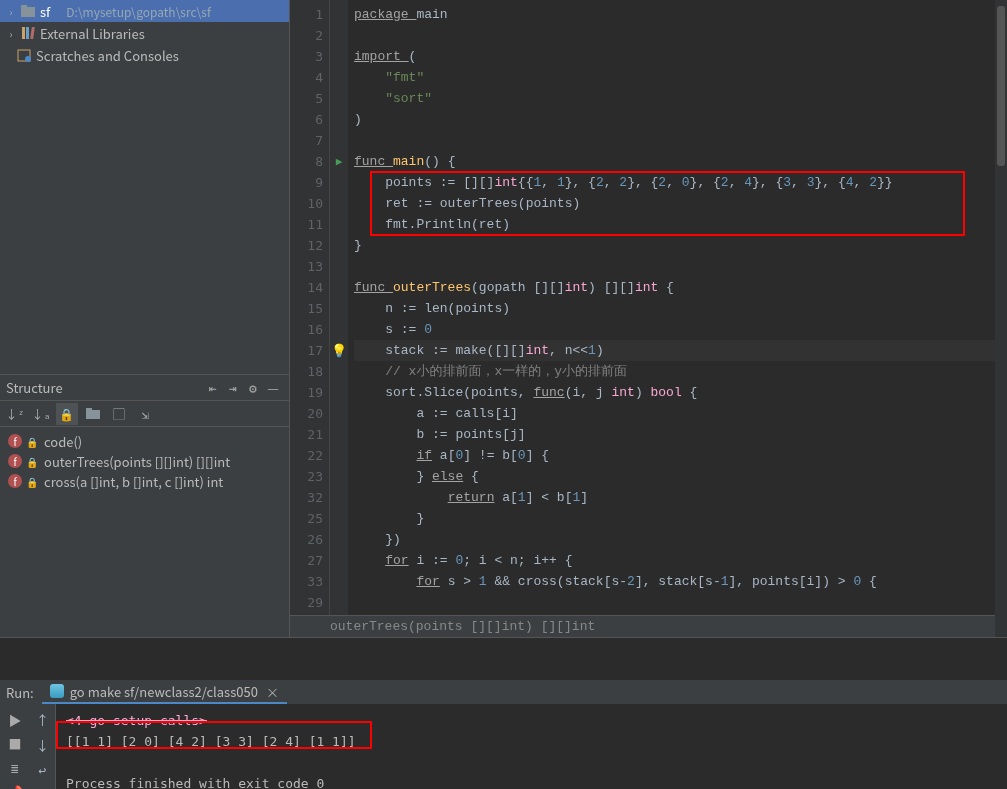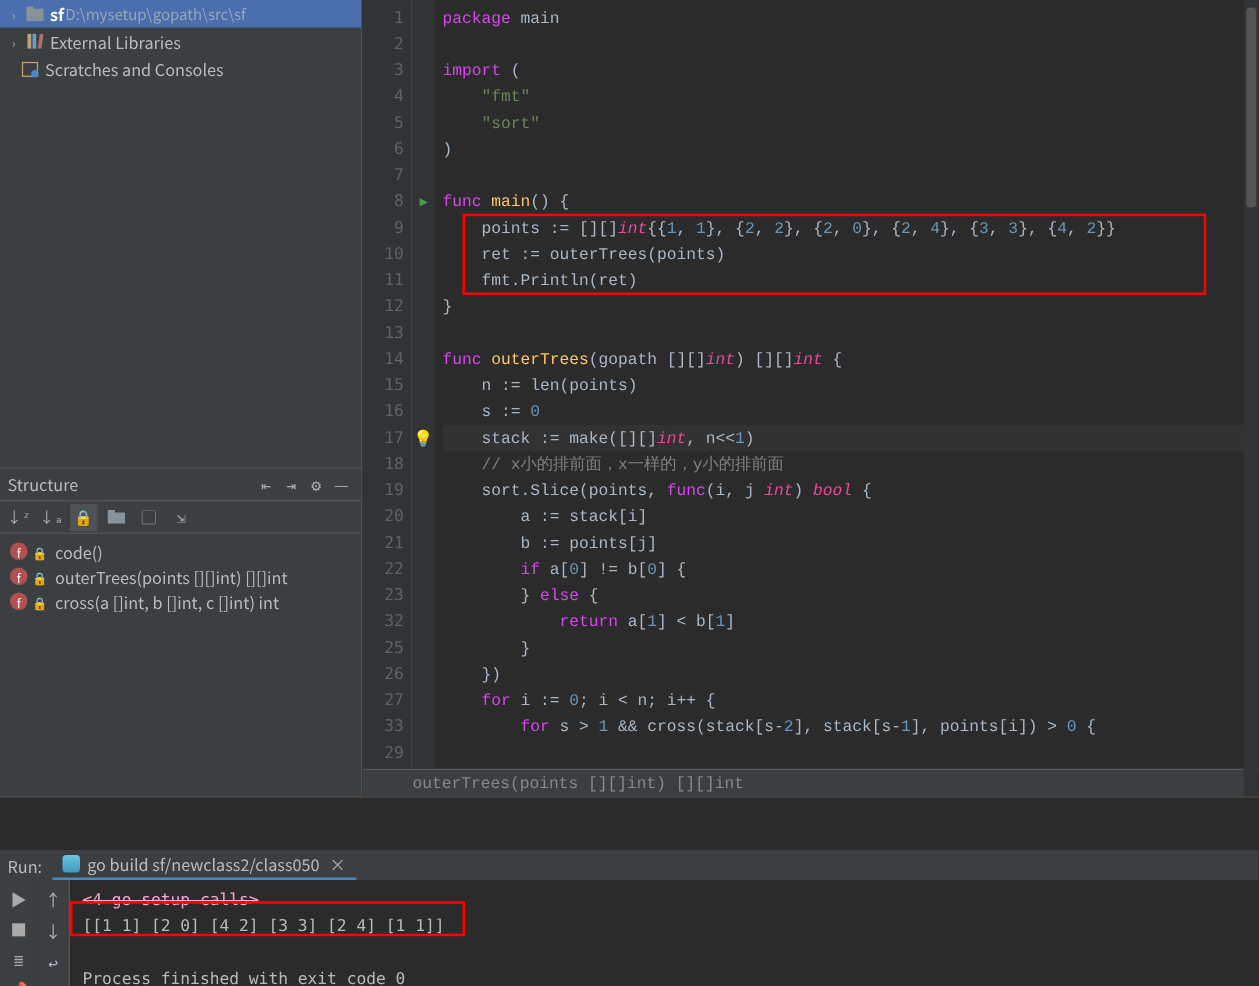--- a/index.html
+++ b/index.html
@@ -37,21 +37,21 @@
     padding-left: 6px;
     white-space: nowrap;
   }
   .tree-row.sel { background: #4b6eaf; color: #fff; }
   .tree-chevron {
     width: 10px; font-size: 10px; color: #aaa; margin-right: 4px;
     display: inline-flex; justify-content: center;
   }
   .tree-icon { width: 16px; display:inline-flex; justify-content:center; margin-right:4px;}
   .tree-label { font-size:13px; }
-  .tree-path { color:#97a7b3; margin-left:1px; font-size:12px;}
+  .tree-path { color:#97a7b3; margin-left:16px; font-size:12px;}
   
   .structure-panel { flex: 1; display:flex; flex-direction:column; }
   .structure-header {
     height: 26px;
     display:flex; align-items:center;
     padding: 0 6px; color:#bbb;
     border-bottom:1px solid #555;
     background:#3c3f41;
   }
   .structure-header .title { flex:1; font-size:13px; }
@@ -89,22 +89,22 @@
     user-select:none;
   }
   .gutter .ln { height:21px; }
   .marker-gutter {
     width:18px; background:#313335;
     padding-top:4px;
   }
   .marker-gutter div { height:21px; display:flex; align-items:center; justify-content:center;}
   .code-lines { flex:1; padding:4px 0 0 6px; font-size:13px; line-height:21px; position:relative;}
   .code-lines .cl { height:21px; white-space:pre; }
-  .kw { color:#d946ef; }
-  .ty { color:#ec4899;font-style:italic; }
+  .kw { color:#a3a3a3;text-decoration:underline; }
+  .ty { color:#f9a8d4; }
   .fn { color:#ffc66d; }
   .num { color:#6897bb; }
   .str { color:#6a8759; }
   .cmt { color:#808080; }
   .pl { color:#a9b7c6; }
   .caret-line { background:#323232;}
   .red-box {
     position:absolute; border:2px solid #ff0000;
     pointer-events:none;
   }
@@ -159,21 +159,21 @@
 
     <div class="project-tree">
       <div class="tree-row sel">
         <span class="tree-chevron">›</span>
         <span class="tree-icon">
           <svg width="14" height="12">
               <rect width="14" height="10" y="2" fill="#87939a"></rect>
               <rect width="6" height="3" fill="#87939a"></rect>
             </svg>
         </span>
-        <span class="tree-label" style="font-weight:bold">sf</span>
+        <span class="tree-label" style="font-weight:normal">sf</span>
         <span class="tree-path">D:\mysetup\gopath\src\sf</span>
       </div>
       <div class="tree-row" style="padding-left:6px;">
         <span class="tree-chevron">›</span>
         <span class="tree-icon">
           <svg width="14" height="12">
               <rect x="1" width="3" height="12" fill="#c7a36b"></rect>
               <rect x="5" width="3" height="12" fill="#6b9ec7"></rect>
               <rect x="10" width="3" height="12" fill="#b06b6b" transform="rotate(8 11 6)"></rect>
             </svg>
@@ -315,21 +315,21 @@
           <div class="cl"><span class="pl">    ret := outerTrees(points)</span></div>
           <div class="cl"><span class="pl">    fmt.Println(ret)</span></div>
           <div class="cl"><span class="pl">}</span></div>
           <div class="cl"></div>
           <div class="cl"><span class="kw">func </span><span class="fn">outerTrees</span><span class="pl">(gopath [][]</span><span class="ty">int</span><span class="pl">) [][]</span><span class="ty">int</span><span class="pl"> {</span></div>
           <div class="cl"><span class="pl">    n := len(points)</span></div>
           <div class="cl"><span class="pl">    s := </span><span class="num">0</span></div>
           <div class="cl caret-line"><span class="pl">    stack := make([][]</span><span class="ty">int</span><span class="pl">, n&lt;&lt;</span><span class="num">1</span><span class="pl">)</span></div>
           <div class="cl"><span class="pl">    </span><span class="cmt">// x小的排前面，x一样的，y小的排前面</span></div>
           <div class="cl"><span class="pl">    sort.Slice(points, </span><span class="kw">func</span><span class="pl">(i, j </span><span class="ty">int</span><span class="pl">) </span><span class="ty">bool</span><span class="pl"> {</span></div>
-          <div class="cl"><span class="pl">        a := stack[i]</span></div>
+          <div class="cl"><span class="pl">        a := calls[i]</span></div>
           <div class="cl"><span class="pl">        b := points[j]</span></div>
           <div class="cl"><span class="pl">        </span><span class="kw">if</span><span class="pl"> a[</span><span class="num">0</span><span class="pl">] != b[</span><span class="num">0</span><span class="pl">] {</span></div>
           <div class="cl"><span class="pl">        } </span><span class="kw">else</span><span class="pl"> {</span></div>
           <div class="cl"><span class="pl">            </span><span class="kw">return</span><span class="pl"> a[</span><span class="num">1</span><span class="pl">] &lt; b[</span><span class="num">1</span><span class="pl">]</span></div>
           <div class="cl"><span class="pl">        }</span></div>
           <div class="cl"><span class="pl">    })</span></div>
           <div class="cl"><span class="pl">    </span><span class="kw">for</span><span class="pl"> i := </span><span class="num">0</span><span class="pl">; i &lt; n; i++ {</span></div>
           <div class="cl"><span class="pl">        </span><span class="kw">for</span><span class="pl"> s &gt; </span><span class="num">1</span><span class="pl"> &amp;&amp; cross(stack[s-</span><span class="num">2</span><span class="pl">], stack[s-</span><span class="num">1</span><span class="pl">], points[i]) &gt; </span><span class="num">0</span><span class="pl"> {</span></div>
         </div>
       <div class="scrollbar-v">
@@ -340,21 +340,21 @@
       <span>outerTrees(points [][]int) [][]int</span>
     </div>
   </div>
 </div>
 
 <div class="run-panel">
   <div class="run-header">
     <span class="lbl">Run:</span>
     <div class="run-tab">
       <span class="go-ico"></span>
-      <span>go build sf/newclass2/class050</span>
+      <span>go make sf/newclass2/class050</span>
       <span class="x">×</span>
     </div>
   </div>
   <div class="run-body">
     <div class="run-gutter">
       <span class="g rg-play">▶</span>
       <span class="g">■</span>
       <span class="g">≣</span>
       <span class="g">📌</span>
       <span class="g">☰</span>

